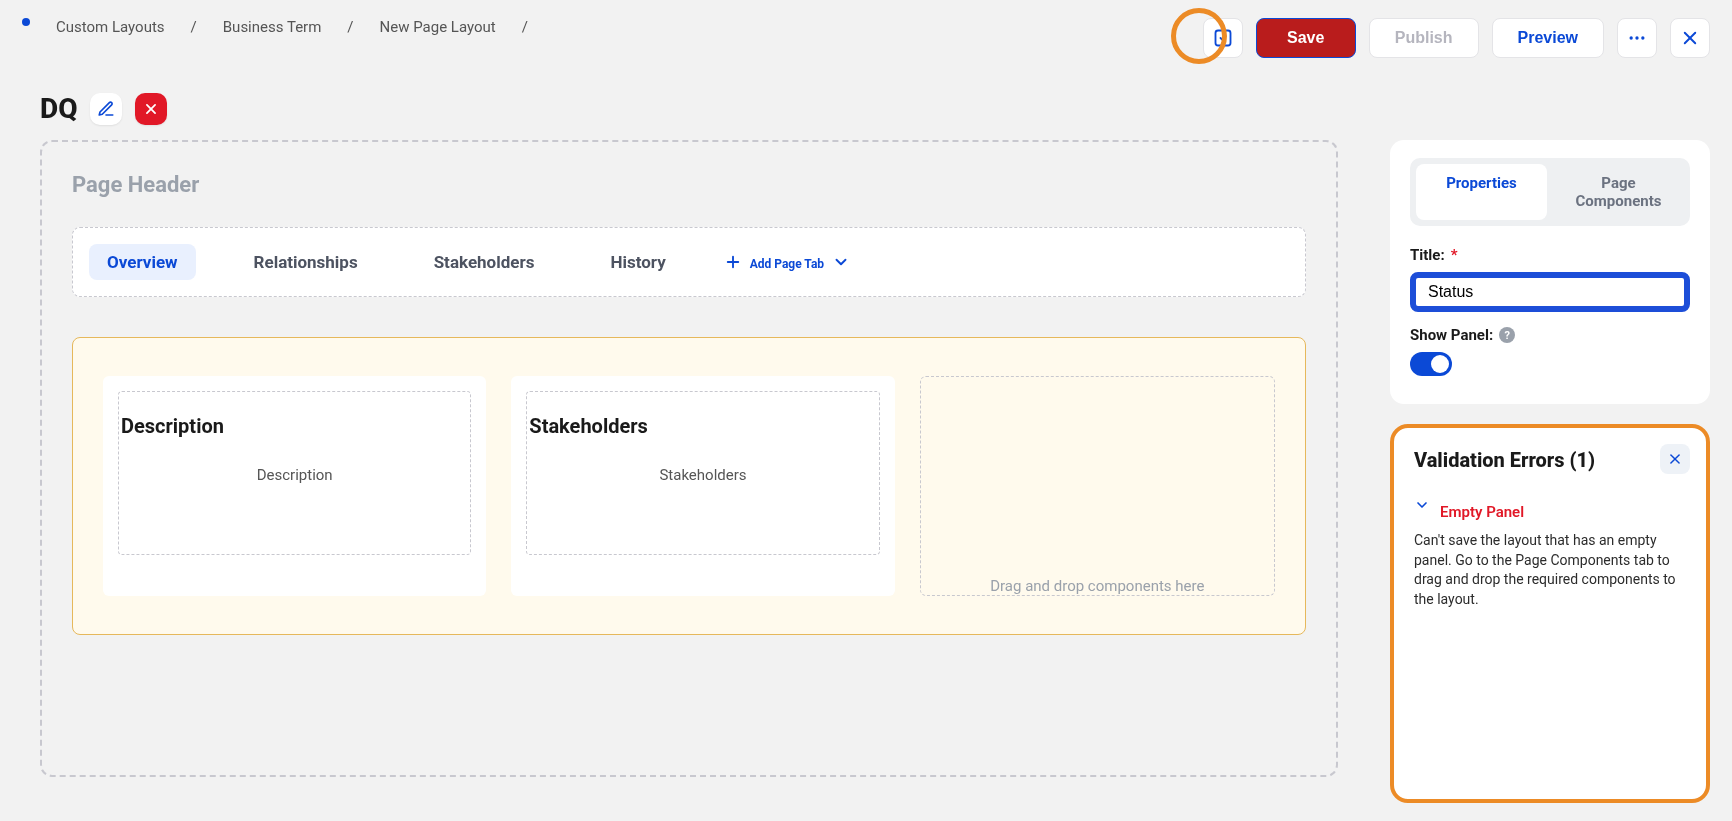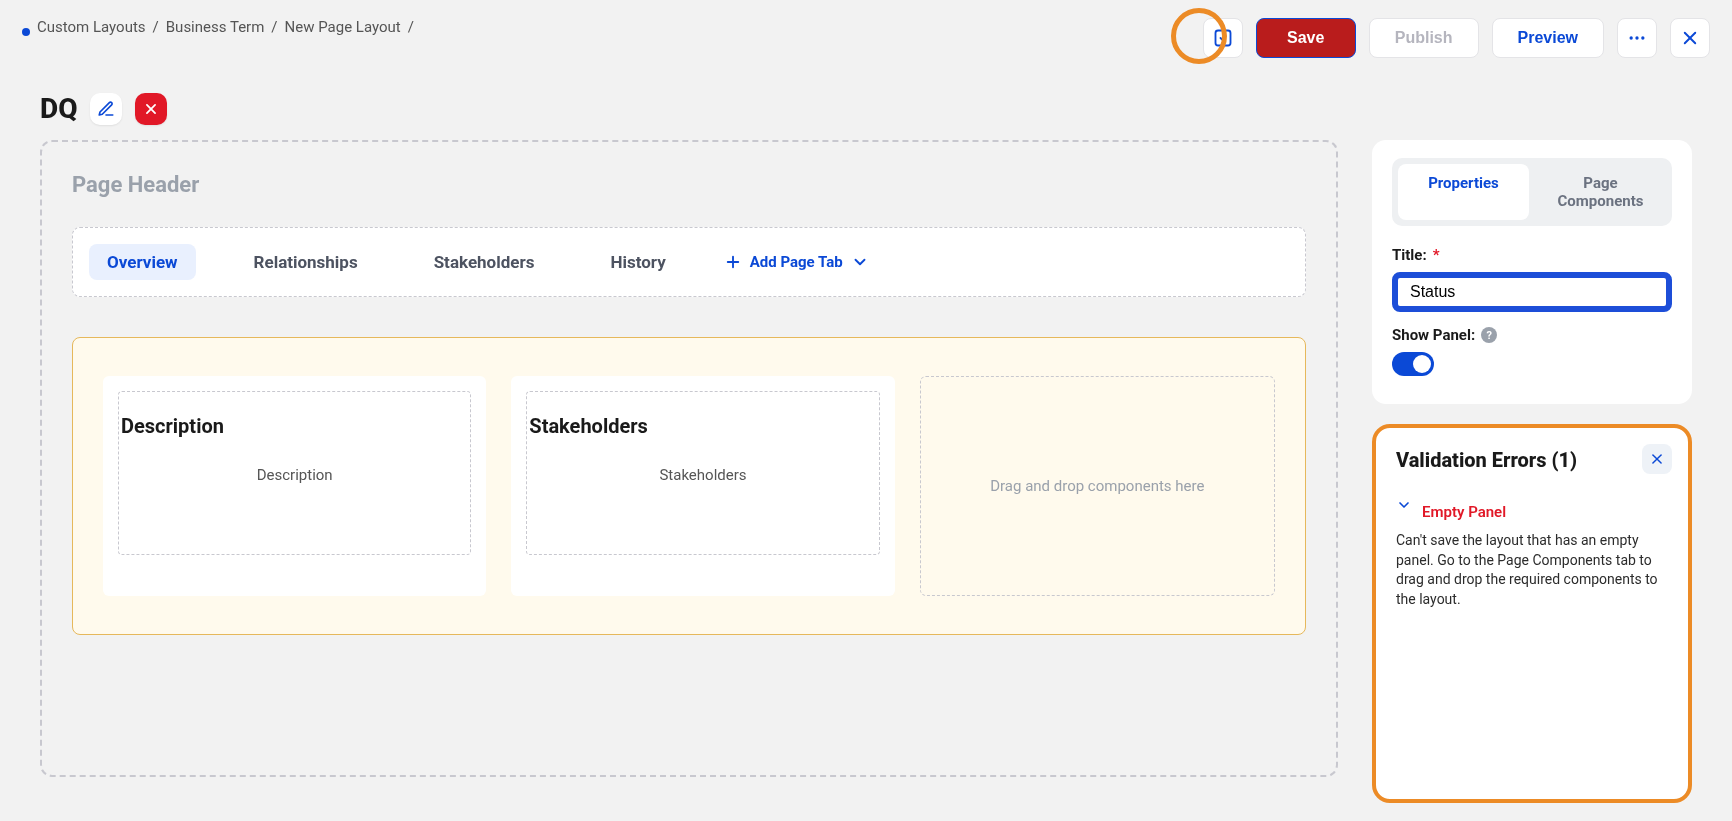--- a/index.html
+++ b/index.html
@@ -14,22 +14,22 @@
     position: relative;
   }
   .topbar {
     display: flex;
     justify-content: space-between;
     align-items: flex-start;
     padding: 18px 22px 0;
   }
   .breadcrumbs {
     display: flex;
-    align-items: flex-end;
-    gap: 7px;
+    align-items: flex-start;
+    gap: 26px;
     font-size: 15px;
     color: #555;
   }
   .breadcrumbs .dot {
     width: 8px; height: 8px; background: #0b49d6; border-radius: 50%;
   }
   .breadcrumbs a { color: #555; text-decoration: none; }
   .toolbar { display: flex; align-items: center; gap: 13px; }
   .btn {
     display:flex; align-items:center; justify-content:center;
@@ -77,21 +77,21 @@
   .ph-label { color:#9aa1ab; font-size:22px; font-weight:700; margin-bottom:30px; }
   .tabs-card {
     border:1px dashed #c8c8cf; border-radius:8px; background:#fff;
     padding:16px; display:flex; align-items:center; gap:40px;
   }
   .pill {
     padding:8px 18px; border-radius:8px; font-weight:700; font-size:17px;
   }
   .pill.active { background:#e9f0fe; color:#0b49d6; }
   .pill.plain { color:#4d5361; }
-  .add-tab { color:#0b49d6; font-weight:700; display:flex;align-items:flex-end;gap:8px; font-size:15px; }
+  .add-tab { color:#0b49d6; font-weight:700; display:flex;align-items:flex-end;gap:8px; font-size:12px; }
   .add-tab svg { width:18px; height:18px; }
 
   .panels-row {
     margin-top:40px;
     border:1px solid #e6b85b;
     background:#fffaed;
     border-radius:8px;
     padding: 38px 30px;
     display:flex; gap:25px;
   }
@@ -106,29 +106,29 @@
     border:1px dashed #c8c8cf;
     border-radius:4px;
     padding:22px 2px 70px;
   }
   .panel-title { font-size:20px; font-weight:700; margin-bottom:28px; }
   .panel-sub { text-align:center; color:#555; font-size:15px; }
   .drop-target {
     flex:1;
     border:1px dashed #c8c8cf;
     border-radius:6px;
-    display:flex;align-items:center;justify-content:center;
+    display:flex;align-items:flex-end;justify-content:center;
     color:#9aa1ab; font-size:15px;
     background:transparent;
   }
 
   
   .sidebar {
     position:absolute;
-    right:40px; top:140px;
+    right:22px; top:140px;
     width:320px;
     display:flex; flex-direction:column; gap:20px;
   }
   .side-card {
     background:#fff; border-radius:14px; padding:18px 20px 28px;
   }
   .side-tabs {
     background:#eef0f2; border-radius:10px; padding:6px;
     display:flex; gap:6px; margin-bottom:20px;
   }

